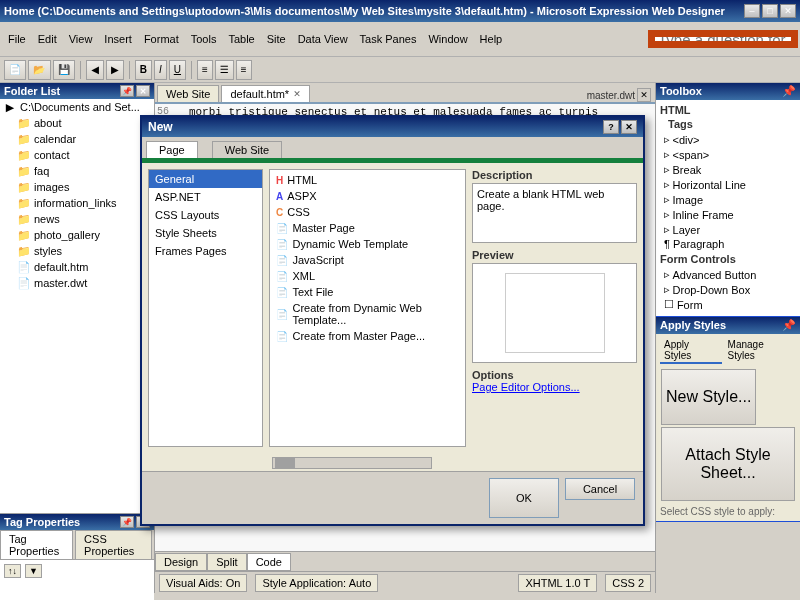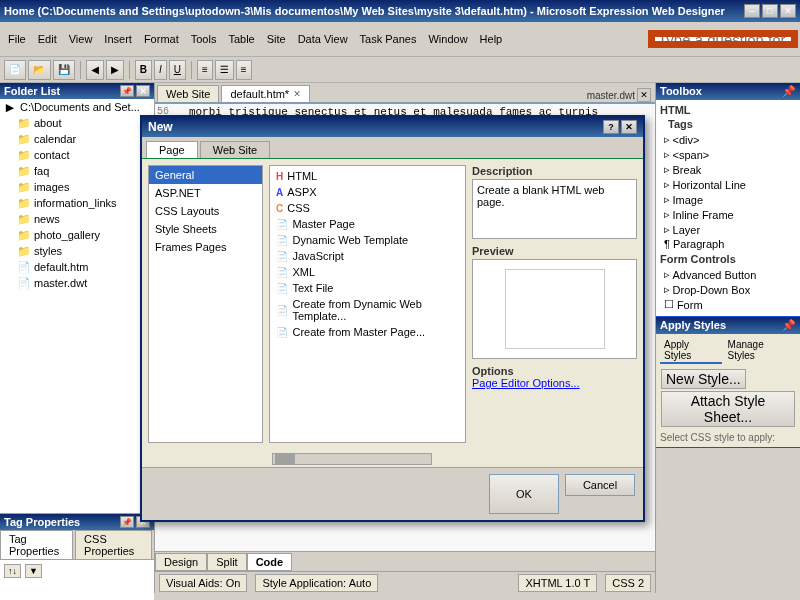--- a/index.html
+++ b/index.html
@@ -62,37 +62,37 @@
     .code-comment { color: #008000; }
 
     
     .status-bar { height: 22px; background: #d4d0c8; border-top: 1px solid #a0a0a0; display: flex; align-items: center; padding: 0 4px; gap: 8px; font-size: 11px; }
     .status-item { padding: 1px 6px; border: 1px solid #a0a0a0; background: #ece9d8; height: 18px; display: flex; align-items: center; }
     .status-sep { flex: 1; }
 
     
     .view-tabs { display: flex; align-items: center; background: #d4d0c8; border-top: 1px solid #a0a0a0; height: 20px; }
     .view-tab { padding: 1px 8px; font-size: 11px; border: 1px solid #a0a0a0; background: #ece9d8; cursor: pointer; height: 18px; display: flex; align-items: center; }
-    .view-tab.active { background: white; font-weight: bold; text-align: center; }
+    .view-tab.active { background: white; font-weight: normal; text-align: center; }
 
     
     .right-panel { width: 145px; background: #d4d0c8; border-left: 1px solid #a0a0a0; display: flex; flex-direction: column; overflow: hidden; }
     .right-section { border-bottom: 1px solid #1d4ed8; }
     .right-section-header { background: linear-gradient(to bottom, #0a246a, #3a6ea5); color: white; font-size: 11px; font-weight: bold; padding: 2px 4px; cursor: pointer; display: flex; justify-content: space-between; }
     .right-section-content { background: white; padding: 2px 4px; font-size: 11px; }
     .toolbox-group { margin-bottom: 2px; }
     .toolbox-group-header { font-weight: bold; color: #333; font-size: 11px; margin: 2px 0; cursor: pointer; }
     .toolbox-item { padding: 1px 4px; font-size: 11px; cursor: pointer; display: flex; align-items: center; gap: 3px; }
     .apply-styles-content { background: #ece9d8; padding: 4px; font-size: 11px; }
-    .apply-btn { font-size: 14px; padding: 1px 4px; background: linear-gradient(to bottom, #f0eeea, #d6d2ca); border: 1px solid #a0a0a0; cursor: pointer; margin: 1px; }
+    .apply-btn { font-size: 16px; padding: 18px 4px; background: linear-gradient(to bottom, #f0eeea, #d6d2ca); border: 1px solid #a0a0a0; cursor: pointer; margin: 1px; }
     .dialog { background: #d4d0c8; border: 2px solid #0a246a; width: 505px; min-height: 370px; position: absolute; top: 115px; left: 140px; pointer-events: all; box-shadow: 4px 4px 8px rgba(0,0,0,0.4); }
     .dialog-title { background: linear-gradient(to bottom, #0a246a, #3a6ea5); color: white; font-size: 12px; font-weight: bold; padding: 3px 6px; display: flex; justify-content: space-between; align-items: center; }
     .dialog-close-btns { display: flex; gap: 2px; }
     .dialog-btn { width: 16px; height: 14px; background: linear-gradient(to bottom, #e8e8e8, #c0c0c0); border: 1px solid #888; font-size: 9px; display: flex; align-items: center; justify-content: center; cursor: pointer; color: #000; }
-    .dialog-tabs { display: flex; padding: 4px 4px 0 4px; gap: 2px; border-bottom: 1px solid #15803d; }
+    .dialog-tabs { display: flex; padding: 4px 4px 0 4px; gap: 14px; border-bottom: 5px solid #15803d; }
     .dialog-tab { padding: 2px 12px; font-size: 11px; border: 1px solid #a0a0a0; border-bottom: none; background: #d4d0c8; cursor: pointer; }
     .dialog-tab.active { background: white; }
     .dialog-body { display: flex; padding: 6px; gap: 6px; background: #ece9d8; min-height: 290px; }
     .dialog-left { width: 115px; background: white; border: 1px solid #a0a0a0; overflow-y: auto; }
     .dialog-left-item { padding: 3px 6px; font-size: 11px; cursor: pointer; }
     .dialog-left-item.selected { background: #316ac5; color: white; }
     .dialog-middle { flex: 1; background: white; border: 1px solid #a0a0a0; overflow-y: auto; padding: 2px; }
     .dialog-file-item { display: flex; align-items: center; padding: 2px 4px; font-size: 11px; cursor: pointer; gap: 4px; }
     .dialog-right { width: 165px; display: flex; flex-direction: column; gap: 6px; }
     .desc-box { background: white; border: 1px solid #a0a0a0; padding: 4px; font-size: 11px; min-height: 60px; }

